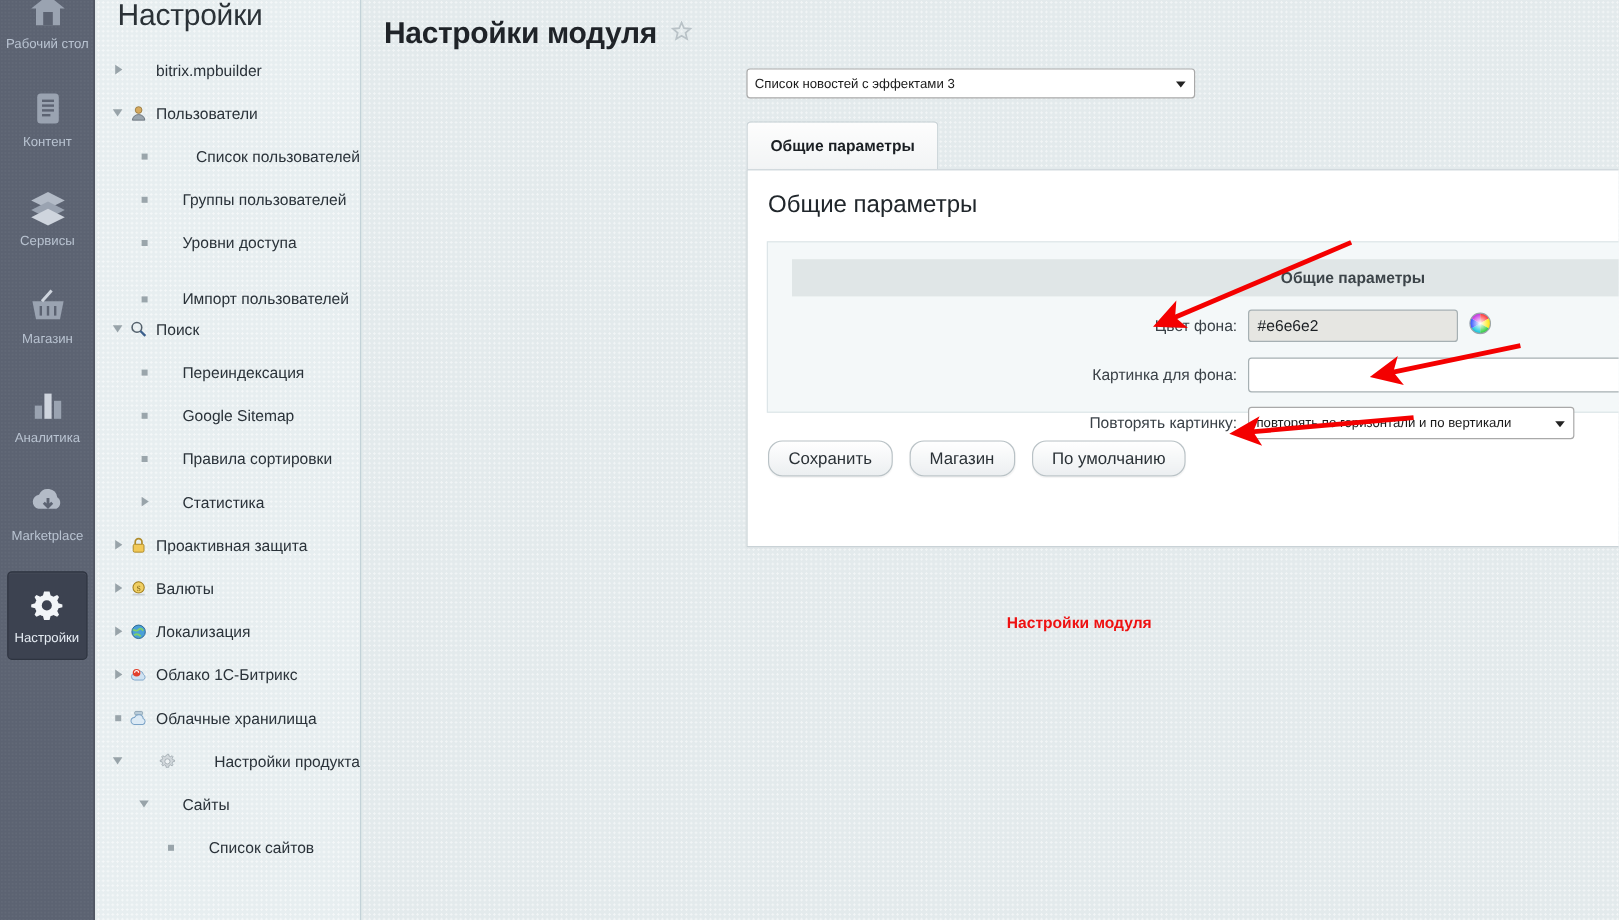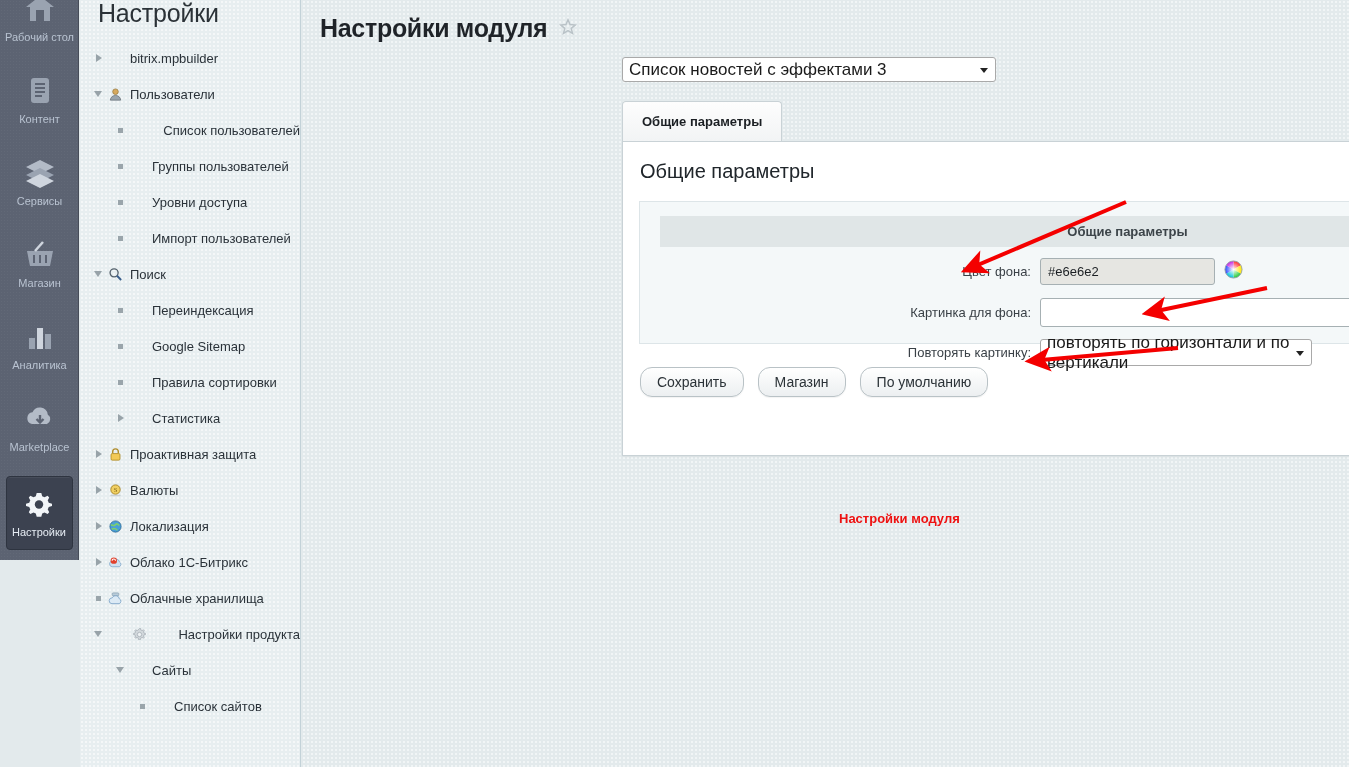--- a/index.html
+++ b/index.html
@@ -10,21 +10,21 @@
     font-family: "Liberation Sans", sans-serif;
   }
   body {
     background: #e3eaec;
     position: relative;
   }
 
   
   #icon-rail {
     position: absolute; left: 0; top: 0;
-    width: 79px; height: 560px;
+    width: 79px; height: 767px;
     background: #5c6372;
     background-image: radial-gradient(rgba(255,255,255,0.035) 1px, transparent 1px);
     background-size: 3px 3px;
     border-right: 1px solid #474d59;
     overflow: hidden;
   }
   .rail-item {
     width: 79px;
     padding: 6px 0 6px 0;
     text-align: center;
@@ -130,21 +130,21 @@
 
   #module-select-wrap {
     position: absolute; left: 320px; top: 57px;
     width: 374px; height: 25px;
   }
   .fakeselect {
     width: 100%; height: 100%;
     background: #ffffff;
     border: 1px solid #a9a9a9;
     border-radius: 3px;
-    font-size: 17px;
+    font-size: 11px;
     color: #1a1a1a;
     display: flex; align-items: center;
     padding: 0 6px;
     cursor: pointer;
     position: relative;
   }
   .fakeselect .caret {
     position: absolute; right: 7px; top: 50%; margin-top: -2px;
     border-top: 5px solid #222;
     border-left: 4px solid transparent;
@@ -371,21 +371,21 @@
       <span class="tree-icon"></span>
       <span class="tree-label">Группы пользователей</span>
     </div>
 
     <div class="tree-row" style="padding-left:34px;">
       <span class="tw-arrow dot"></span>
       <span class="tree-icon"></span>
       <span class="tree-label">Уровни доступа</span>
     </div>
 
-    <div class="tree-row" style="padding-left:34px;">
+    <div class="tree-row" style="padding-left:34px;align-items:flex-end;">
       <span class="tw-arrow dot"></span>
       <span class="tree-icon"></span>
       <span class="tree-label">Импорт пользователей</span>
     </div>
 
     <div class="tree-row" style="padding-left:12px;">
       <span class="tw-arrow down"></span>
       <span class="tree-icon">
         <svg width="15" height="15" viewBox="0 0 16 16">
             <circle cx="6.5" cy="6.2" r="4.3" fill="none" stroke="#53606b" stroke-width="1.4"></circle>

